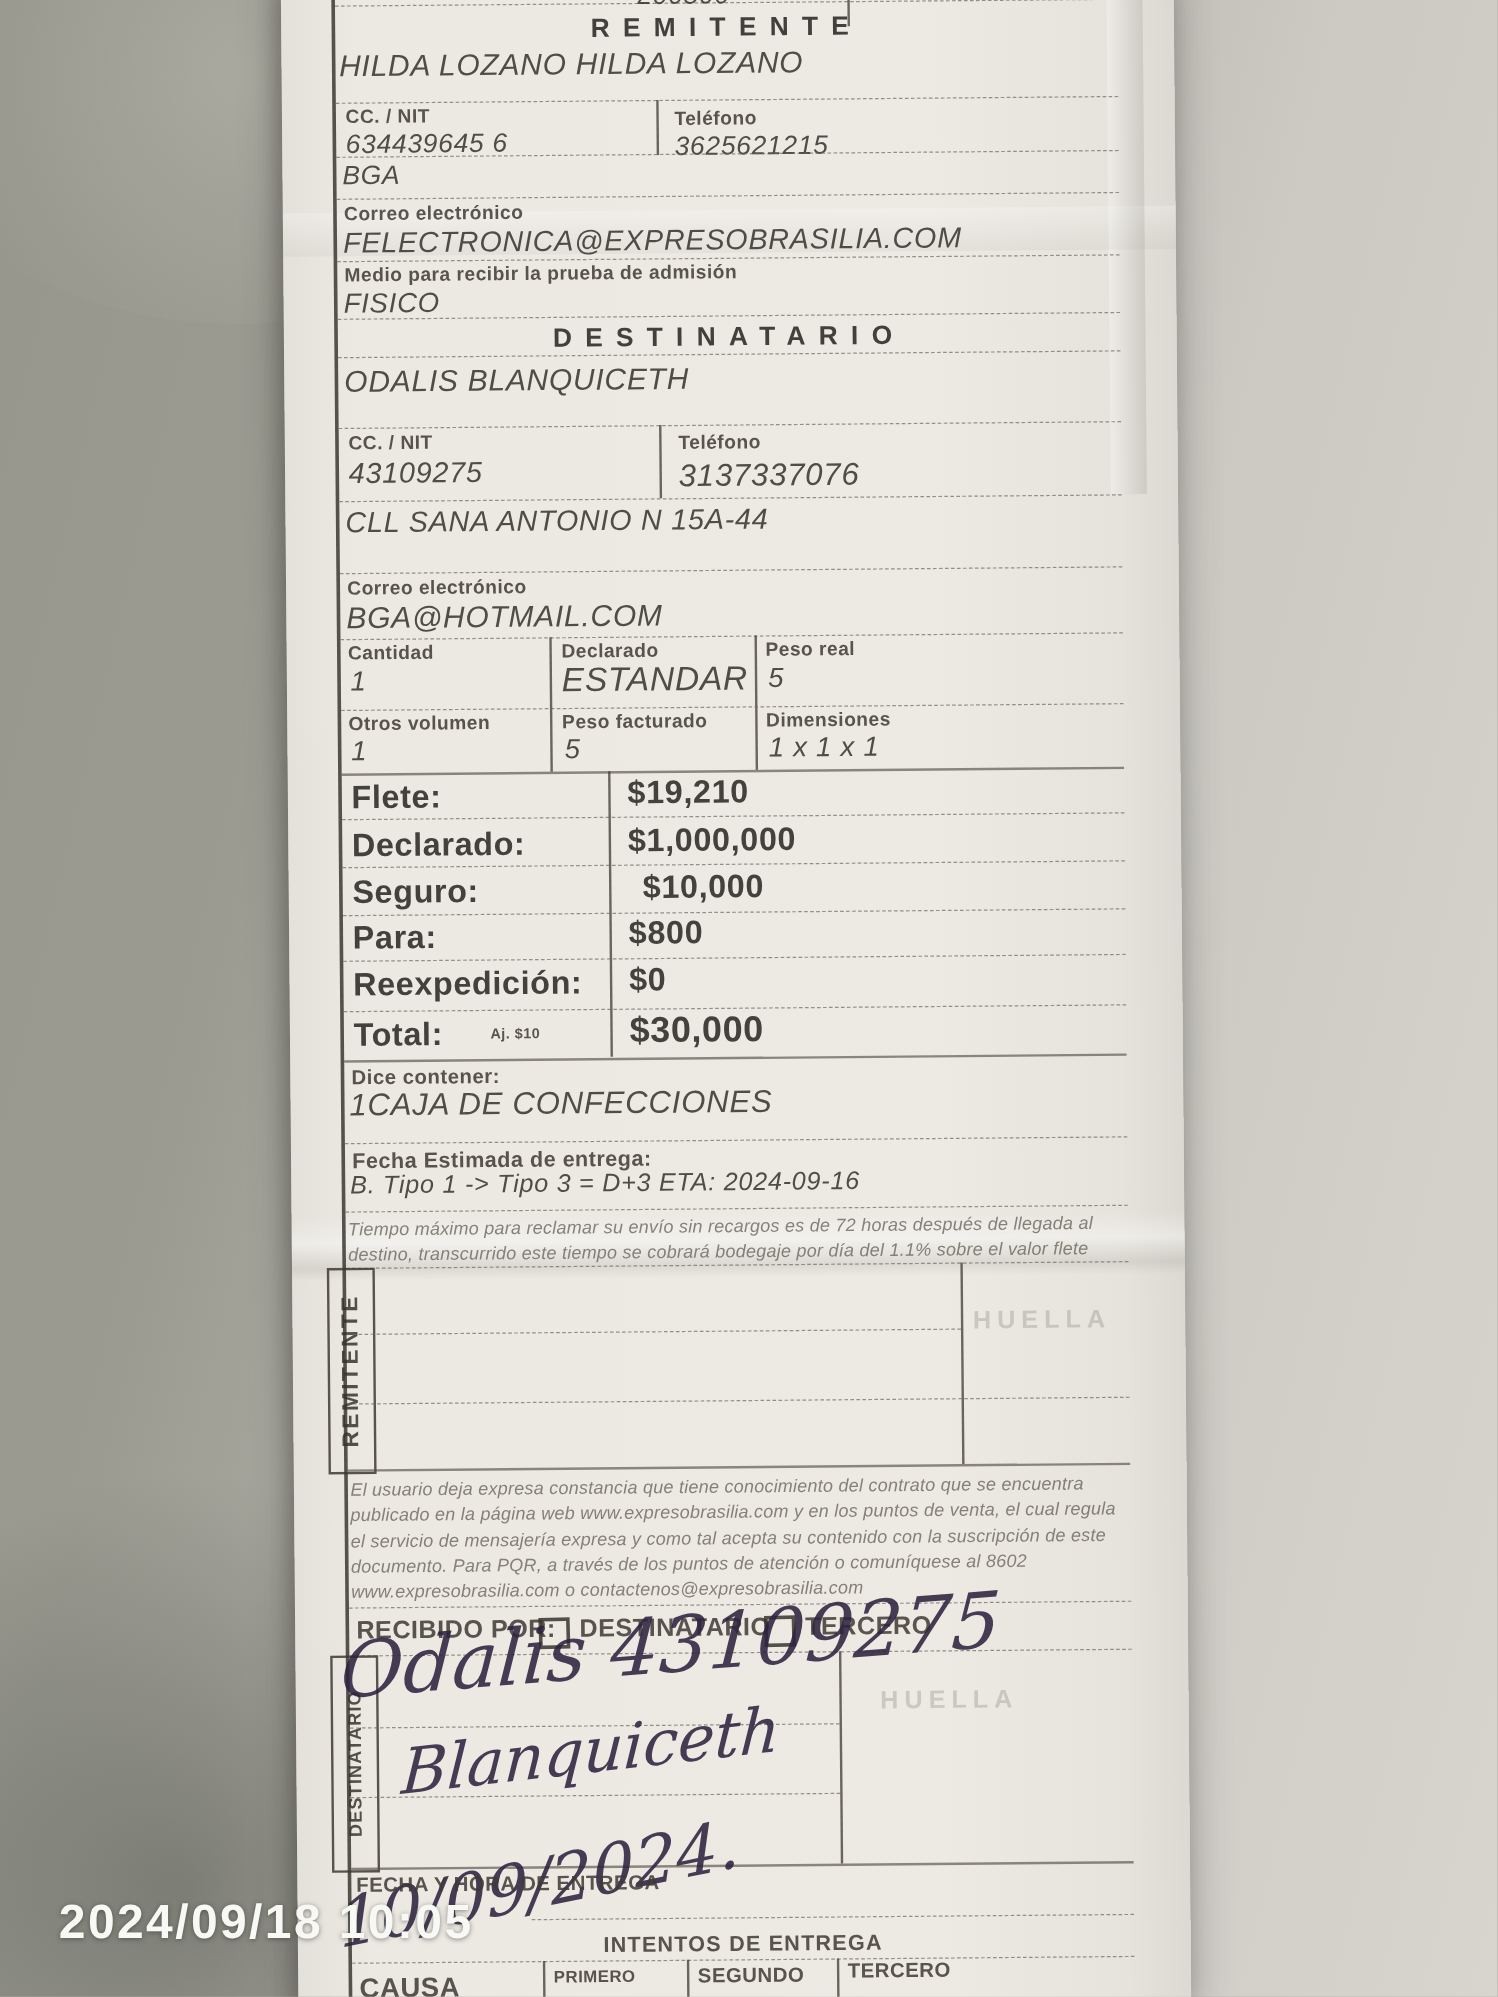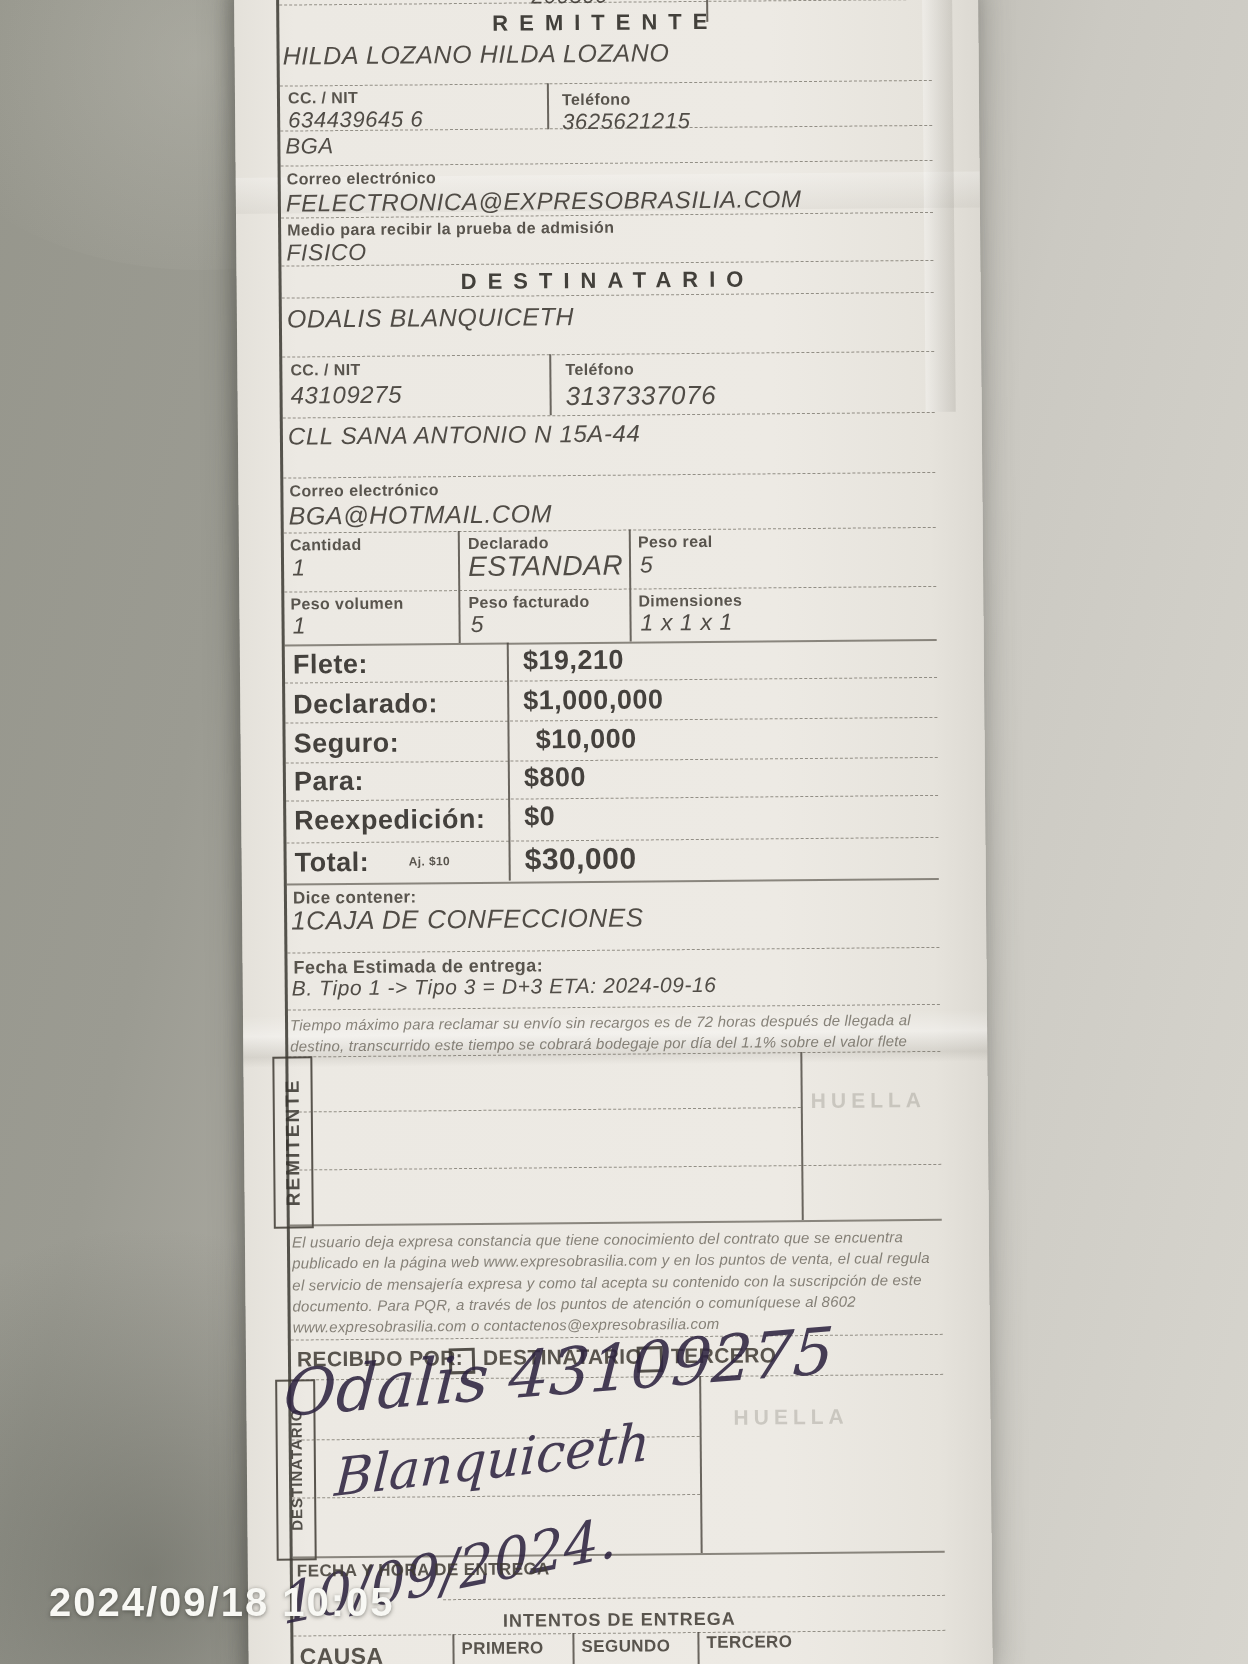--- a/index.html
+++ b/index.html
@@ -111,21 +111,21 @@
     <div class="vln" style="left:174px;top:533px;height:112px"></div>
     <div class="vln" style="left:345px;top:533px;height:112px"></div>
     <div class="lbl" style="top:537px;left:6px">Cantidad</div>
     <div class="val" style="top:555px;left:8px;font-size:23px">1</div>
     <div class="lbl" style="top:537px;left:184px">Declarado</div>
     <div class="val" style="top:553px;left:184px;font-size:28px">ESTANDAR</div>
     <div class="lbl" style="top:537px;left:354px">Peso real</div>
     <div class="val" style="top:555px;left:356px;font-size:23px">5</div>
 
     <div class="ln" style="top:592px"></div>
-    <div class="lbl" style="top:596px;left:6px">Peso volumen</div>
+    <div class="lbl" style="top:596px;left:6px">Otros volumen</div>
     <div class="val" style="top:613px;left:8px;font-size:23px">1</div>
     <div class="lbl" style="top:596px;left:184px">Peso facturado</div>
     <div class="val" style="top:613px;left:186px;font-size:23px">5</div>
     <div class="lbl" style="top:596px;left:354px">Dimensiones</div>
     <div class="val" style="top:613px;left:356px;font-size:23px">1 x 1 x 1</div>
 
     <div class="ln heavy" style="top:645px"></div>
     <div class="vln" style="left:222px;top:645px;height:238px"></div>
 
     <div class="big" style="top:650px;left:8px">Flete:</div>
@@ -198,19 +198,19 @@
 
     <div class="lbl" style="top:1562px;left:4px;font-size:17px">FECHA Y HORA DE ENTREGA</div>
     <div class="ln" style="top:1601px;left:150px"></div>
     <div class="lbl" style="top:1613px;left:0;right:0;text-align:center;font-size:18px;letter-spacing:1px">INTENTOS DE ENTREGA</div>
     <div class="ln" style="top:1636px"></div>
 
     <div class="vln" style="left:159px;top:1636px;height:44px"></div>
     <div class="vln" style="left:279px;top:1636px;height:44px"></div>
     <div class="vln" style="left:404px;top:1636px;height:44px"></div>
     <div class="lbl" style="top:1644px;left:6px;font-size:23px">CAUSA</div>
-    <div class="lbl" style="top:1641px;left:168px;font-size:17px">PRIMERO</div>
+    <div class="lbl" style="top:1641px;left:168px;font-size:14px">PRIMERO</div>
     <div class="lbl" style="top:1640px;left:288px;font-size:17px">SEGUNDO</div>
     <div class="lbl" style="top:1637px;left:413px;font-size:17px">TERCERO</div>
   </div>
 </div>
 
 <div class="timestamp">2024/09/18 10:05</div>
 
 </body></html>

